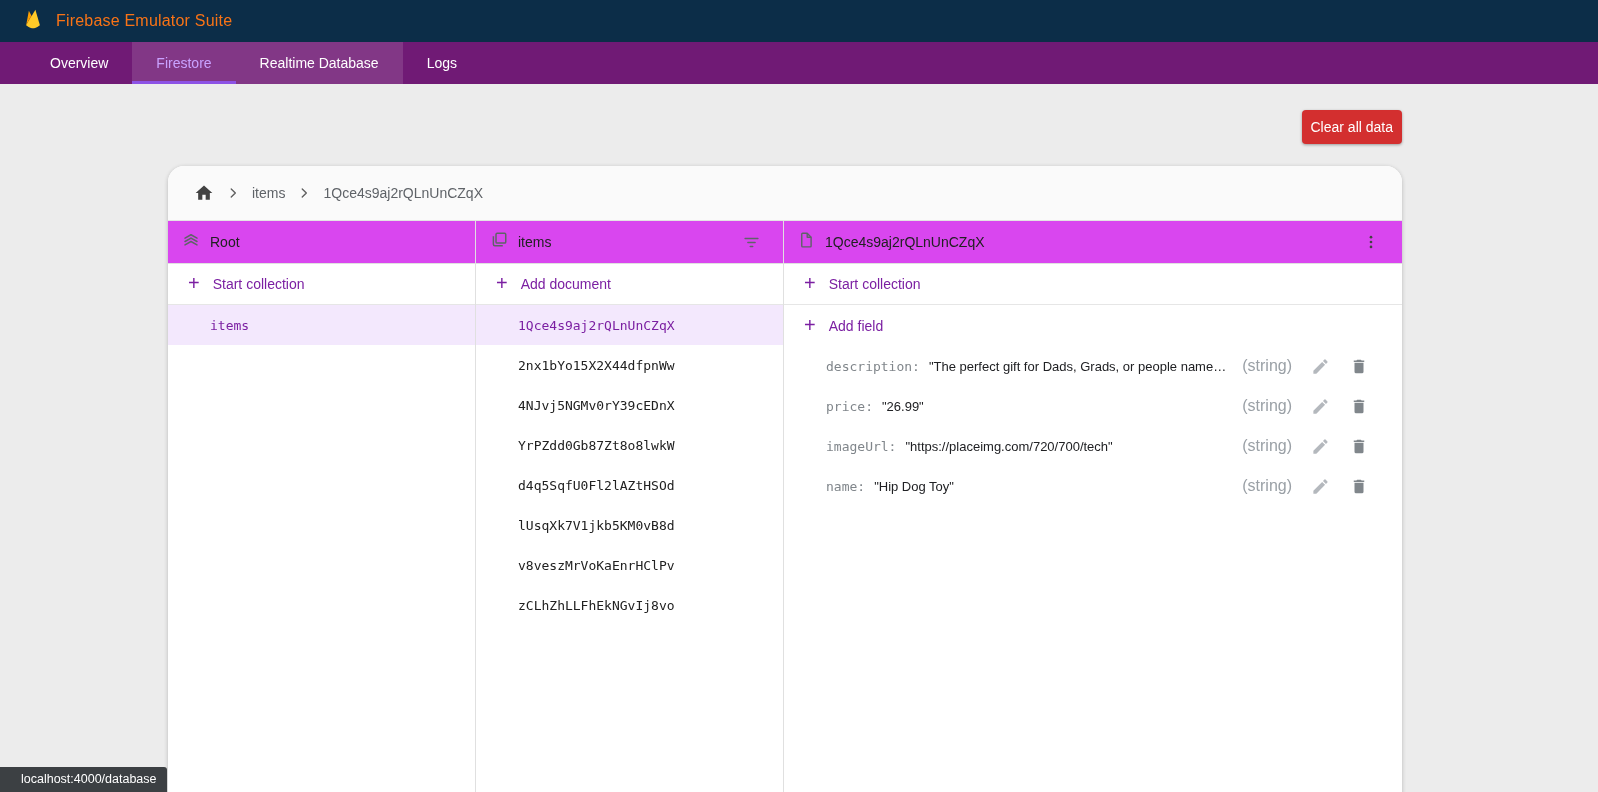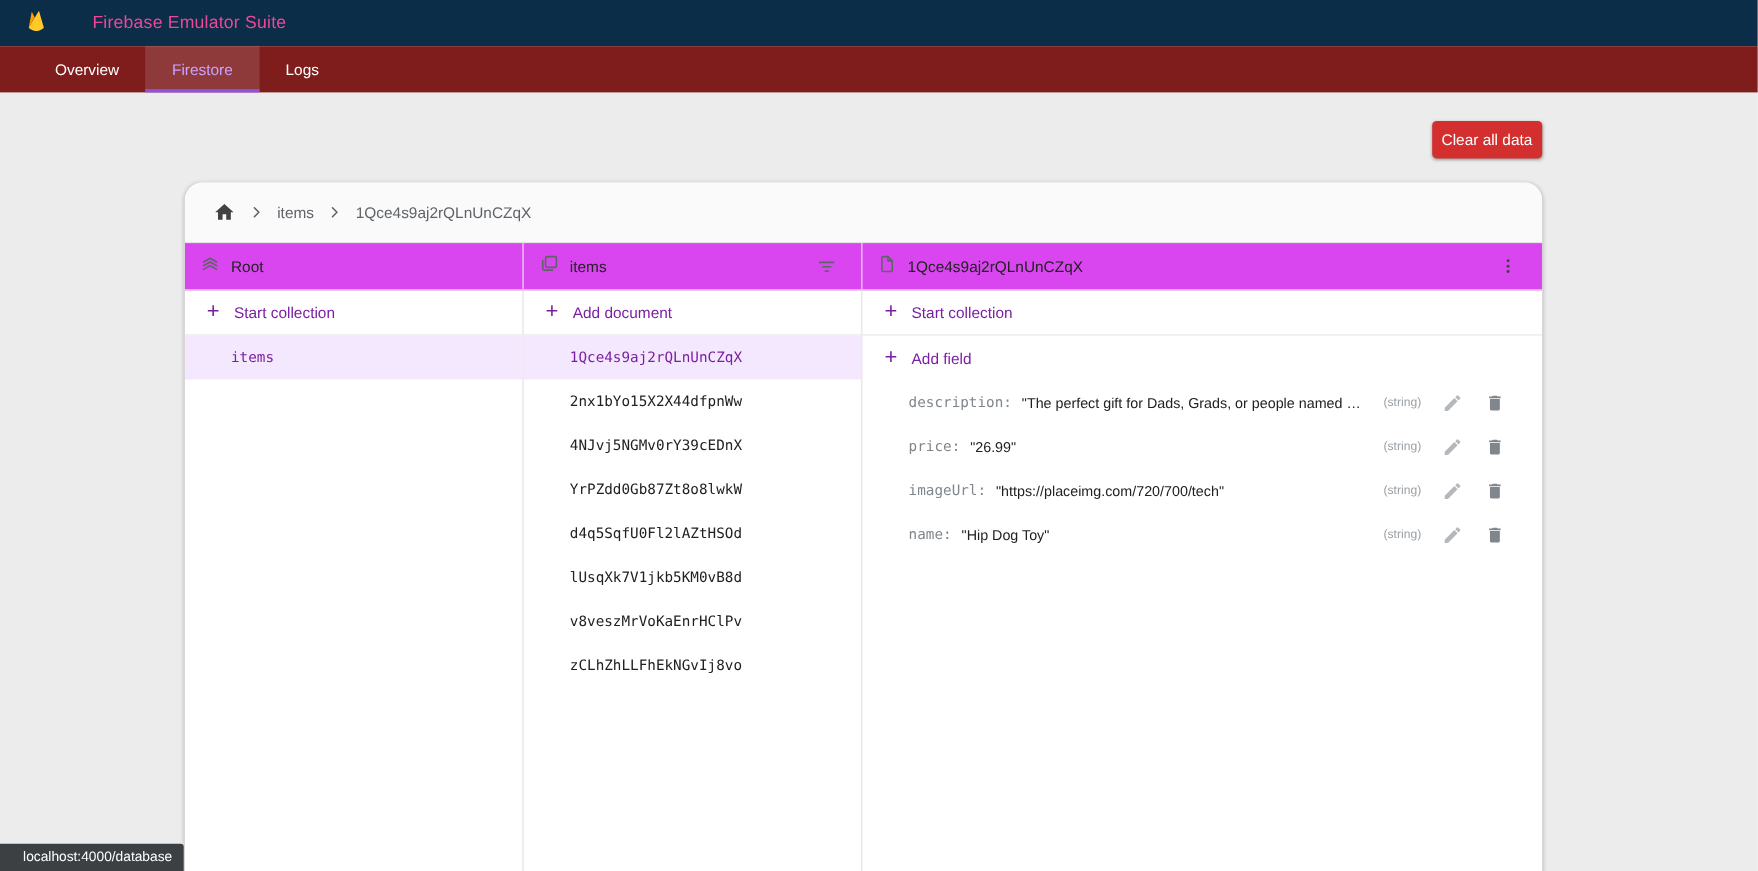--- a/index.html
+++ b/index.html
@@ -9,23 +9,23 @@
     background: #ececec;
     position: relative;
   }
 
   
   .app-header {
     height: 42px; background: #0c2d48;
     display: flex; align-items: center; gap: 12px;
     padding-left: 22px;
   }
-  .app-title { color: #ec4899; font-size: 16px; font-weight: 500; letter-spacing: .2px; margin-left: 28px; }
-
-  .tab-bar { height: 42px; background: #7f1d1d; display: flex; padding-left: 26px; }
+  .app-title { color: #f97316; font-size: 16px; font-weight: 500; letter-spacing: .2px; }
+
+  .tab-bar { height: 42px; background: #701a75; display: flex; padding-left: 26px; }
   .tab {
     display: flex; align-items: center; padding: 0 24px;
     color: #ffffff; font-size: 14px; cursor: pointer; position: relative;
   }
   .tab.highlight { background: rgba(255,255,255,.13); }
   .tab.active { background: rgba(255,255,255,.13); color: #c9a2ff; }
   .tab.active::after {
     content: ""; position: absolute; left: 0; right: 0; bottom: 0;
     height: 3px; background: #8c52e5;
   }
@@ -88,21 +88,21 @@
   .field-row {
     flex: 0 0 40px; display: flex; align-items: center;
     padding: 0 32px 0 42px;
   }
   .field-name { font-family: "DejaVu Sans Mono", monospace; font-size: 13px; color: #80868b; flex: 0 0 auto; }
   .field-value {
     font-size: 13px; color: #202124; margin-left: 9px;
     white-space: nowrap; overflow: hidden; text-overflow: ellipsis;
     min-width: 0; flex: 0 1 auto;
   }
-  .field-type { margin-left: auto; padding-left: 14px; color: #9aa0a6; font-size: 11px; flex: 0 0 auto; }
+  .field-type { margin-left: auto; padding-left: 14px; color: #9aa0a6; font-size: 16px; flex: 0 0 auto; }
   .icon-btn {
     width: 22px; height: 22px; margin-left: 17px; flex: 0 0 auto;
     display: flex; align-items: center; justify-content: center; cursor: pointer;
   }
 
   
   .status-bar {
     position: absolute; left: 0; bottom: 0;
     background: #3c4043; color: #fff; font-size: 12.5px;
     padding: 5px 10px 6px 21px; border-top-right-radius: 3px;
@@ -118,20 +118,21 @@
       <path fill="#f57c00" d="M6 25 L13.6 10.8 L16 15.5 Z"></path>
       <path fill="#ffca28" d="M6 25 L19.5 2.5 L26 25 C22 28.5 17.5 29.5 16 29.5 C14.5 29.5 10 28.5 6 25 Z"></path>
     </svg>
   </span>
   <span class="app-title">Firebase Emulator Suite</span>
 </header>
 
 <nav class="tab-bar">
   <div class="tab">Overview</div>
   <div class="tab active">Firestore</div>
+  <div class="tab highlight">Realtime Database</div>
   <div class="tab">Logs</div>
 </nav>
 
 <main class="page">
 
   <button class="clear-btn">Clear all data</button>
 
   <section class="card">
 
     <div class="breadcrumb">

